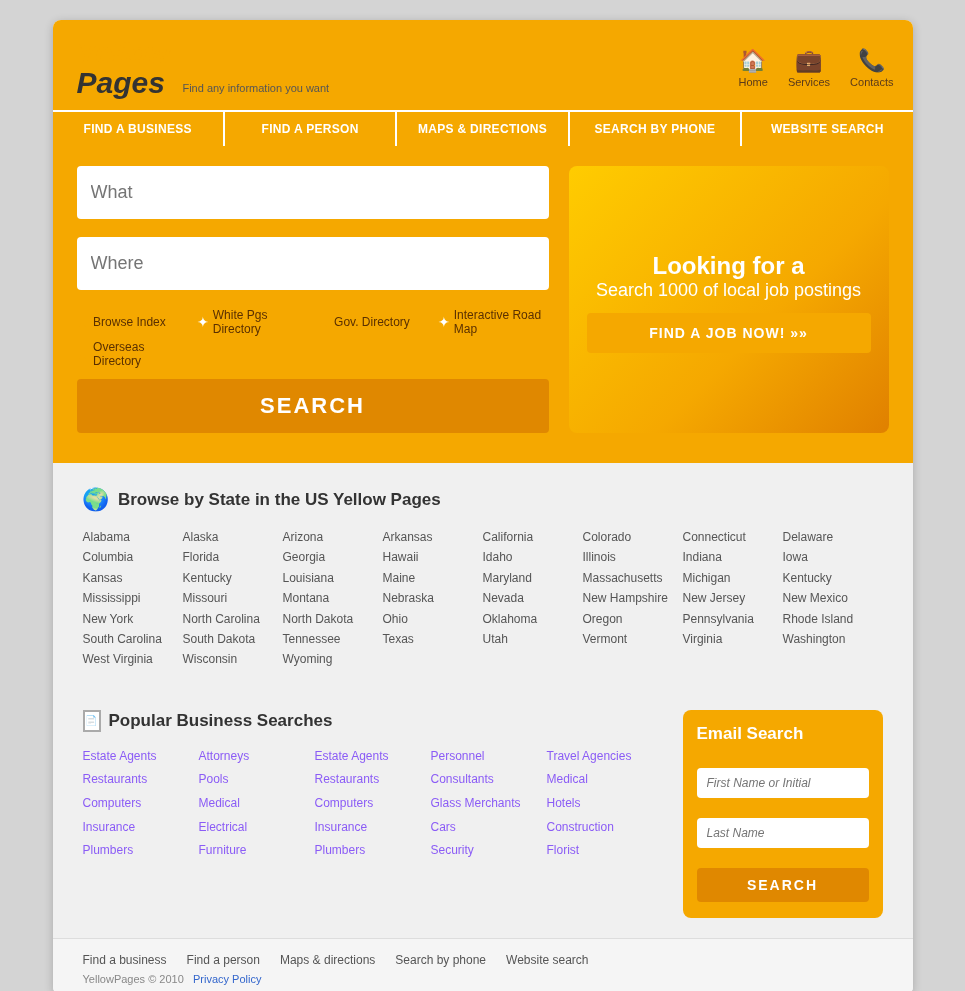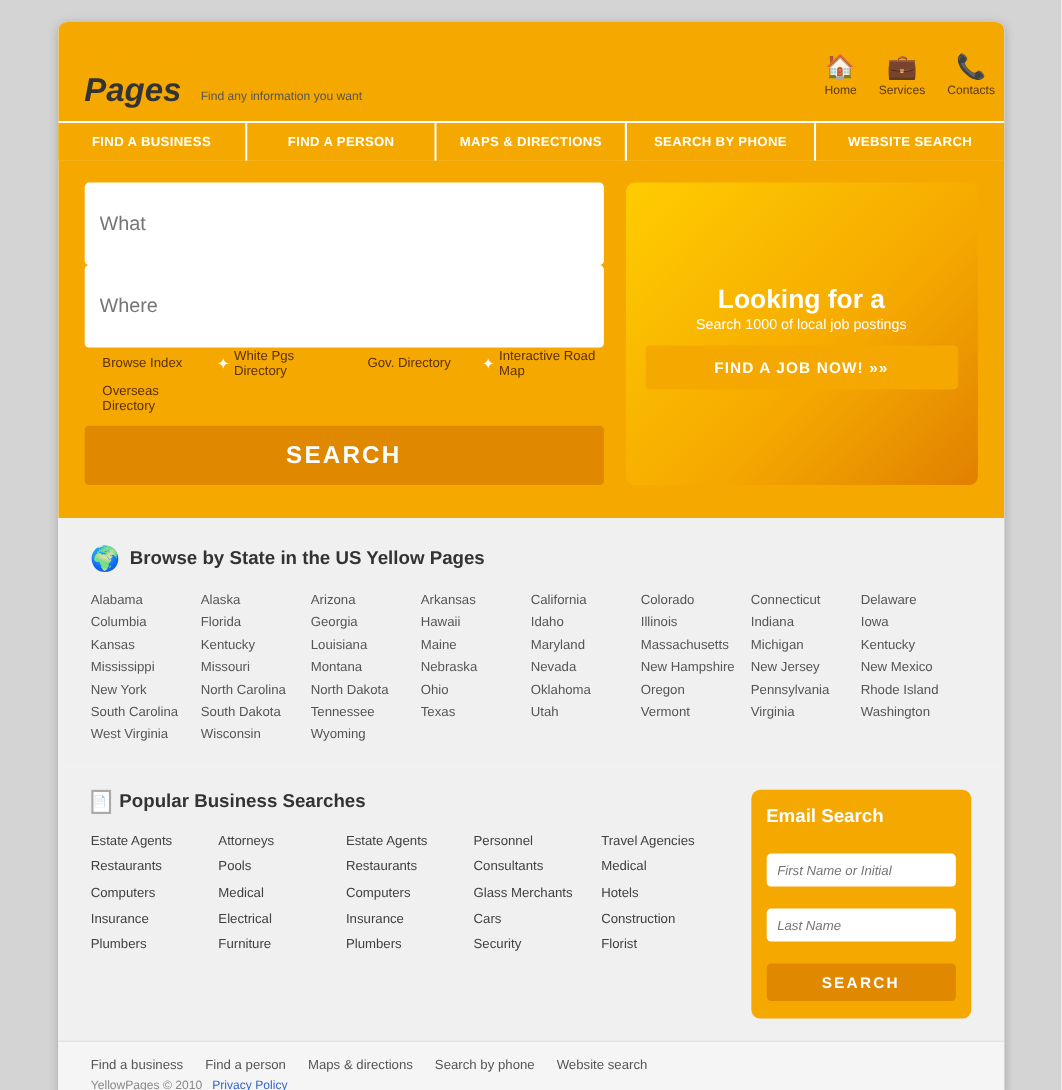--- a/index.html
+++ b/index.html
@@ -16,21 +16,21 @@
     #page-wrapper {
       width: 860px;
       background: #fff;
       border-radius: 8px;
       overflow: hidden;
       box-shadow: 0 2px 10px rgba(0,0,0,0.2);
     }
     
     #header {
       background: #f5a800;
-      padding: 18px 8px 12px 24px;
+      padding: 18px 19px 12px 24px;
       display: flex;
       align-items: center;
       justify-content: space-between;
     }
     #logo-area {
       display: flex;
       align-items: flex-end;
       gap: 8px;
     }
     #logo-brand {
@@ -105,26 +105,26 @@
       background: #f5a800;
       padding: 20px 24px 30px 24px;
       display: flex;
       gap: 20px;
     }
     #search-left {
       flex: 1;
     }
     #search-left input {
       width: 100%;
-      padding: 27px 14px;
+      padding: 16px 14px;
       font-size: 18px;
       color: #8b5cf6;
       border: none;
       border-radius: 4px;
-      margin-bottom: 0;
+      margin-bottom: 18px;
       outline: none;
       background: #fff;
     }
     #search-links {
       display: grid;
       grid-template-columns: 1fr 1fr 1fr 1fr;
       gap: 4px 10px;
       margin-bottom: 11px;
     }
     .search-link {
@@ -168,21 +168,21 @@
       line-height: 1.2;
     }
     #job-promo-job {
       font-size: 64px;
       font-weight: 900;
       color: #fff;
       line-height: 1;
       text-align: center;
     }
     #job-promo-sub {
-      font-size: 13px;
+      font-size: 18px;
       color: #fff;
       text-align: right;
       margin-bottom: 12px;
     }
     #find-job-btn {
       background: #f5a800;
       color: #fff;
       font-weight: bold;
       font-size: 14px;
       padding: 12px 28px;
@@ -250,21 +250,21 @@
       justify-content: center;
       font-size: 10px;
     }
     #popular-grid {
       display: grid;
       grid-template-columns: repeat(5, 1fr);
       gap: 2px 0;
     }
     .popular-link {
       font-size: 12px;
-      color: #404040;
+      color: #8b5cf6;
       cursor: pointer;
       line-height: 1.8;
     }
     
     #email-search {
       width: 200px;
       background: #f5a800;
       border-radius: 8px;
       padding: 14px 14px 16px 14px;
       display: flex;

